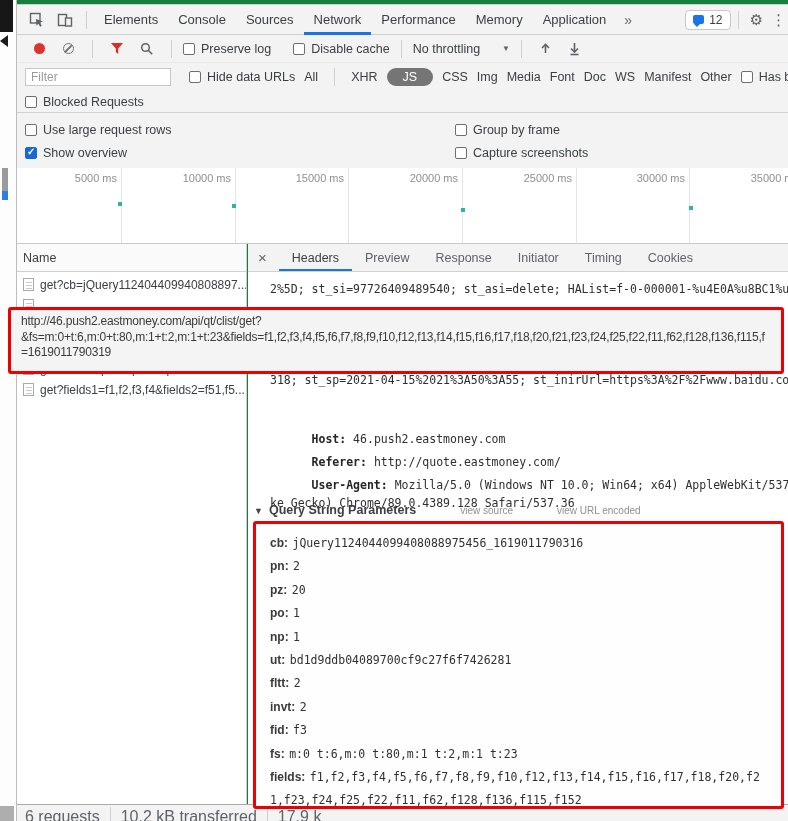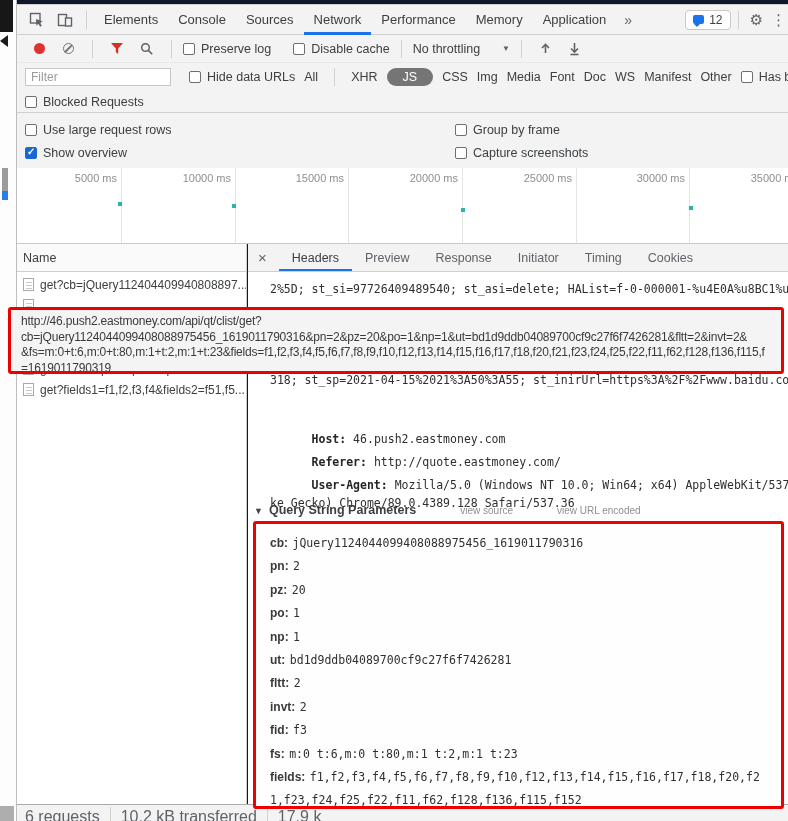--- a/index.html
+++ b/index.html
@@ -7,21 +7,21 @@
        font-family:"Liberation Sans",sans-serif;-webkit-font-smoothing:antialiased;position:relative;}
   .abs{position:absolute;}
   
   .gutter{left:0;top:0;width:17px;height:821px;background:#fdfdfd;border-right:1px solid #bdbdbd;box-sizing:border-box;}
   .g-dark{position:absolute;left:0;top:0;width:13px;height:32px;background:#171717;}
   .g-arrow{position:absolute;left:0;top:35px;width:0;height:0;border-top:6px solid transparent;border-bottom:6px solid transparent;border-right:8px solid #1b1b1b;}
   .g-thumb{position:absolute;left:2px;top:168px;width:6px;height:23px;background:#9b9b9b;}
   .g-blue{position:absolute;left:2px;top:191px;width:6px;height:9px;background:#2b7de9;}
   .g-bot{position:absolute;left:0;top:806px;width:14px;height:15px;background:#aeaeae;}
   
-  .dt{left:17px;top:0;width:771px;height:821px;background:#0f172a;}
+  .dt{left:17px;top:0;width:771px;height:821px;background:#15803d;}
   .band{position:absolute;left:0;right:0;background:#f3f3f3;box-sizing:border-box;display:flex;align-items:center;}
   .hair{border-bottom:1px solid #d0d0d0;}
   .sep{width:1px;height:18px;background:#d0d0d0;margin:0 7px;flex:none;}
   .lbl{font-size:12.5px;color:#3c4043;white-space:nowrap;}
   
   .cbx{display:inline-flex;align-items:center;gap:6px;white-space:nowrap;}
   .box{width:12px;height:12px;border:1.5px solid #6e6e6e;border-radius:2px;background:#fff;box-sizing:border-box;flex:none;position:relative;}
   .box.on{background:#1967d2;border-color:#1967d2;}
   .box.on::after{content:"✓";position:absolute;left:1px;top:-2px;color:#fff;font-size:10px;font-weight:bold;}
   
@@ -307,21 +307,20 @@
     <span class="st">6 requests</span>
     <span class="stsep"></span>
     <span class="st">10.2 kB transferred</span>
     <span class="stsep"></span>
     <span class="st">17.9 k</span>
   </div>
 </div>
 
 <div class="anno anno-url">
   <div class="uline">http://46.push2.eastmoney.com/api/qt/clist/get?</div>
-  <div class="uline">cb=jQuery1124044099408088975456_1619011790316&amp;pn=2&amp;pz=20&amp;po=1&amp;np=1&amp;ut=bd1d9ddb04089700cf9c27f6f7426281&amp;fltt=2&amp;invt=2&amp;</div>
   <div class="uline">&amp;fs=m:0+t:6,m:0+t:80,m:1+t:2,m:1+t:23&amp;fields=f1,f2,f3,f4,f5,f6,f7,f8,f9,f10,f12,f13,f14,f15,f16,f17,f18,f20,f21,f23,f24,f25,f22,f11,f62,f128,f136,f115,f</div>
   <div class="uline">=1619011790319</div>
 </div>
 
 <div class="anno anno-params">
   <div class="prow"><span class="pk">cb:</span> <span class="pv">jQuery1124044099408088975456_1619011790316</span></div>
   <div class="prow"><span class="pk">pn:</span> <span class="pv">2</span></div>
   <div class="prow"><span class="pk">pz:</span> <span class="pv">20</span></div>
   <div class="prow"><span class="pk">po:</span> <span class="pv">1</span></div>
   <div class="prow"><span class="pk">np:</span> <span class="pv">1</span></div>

